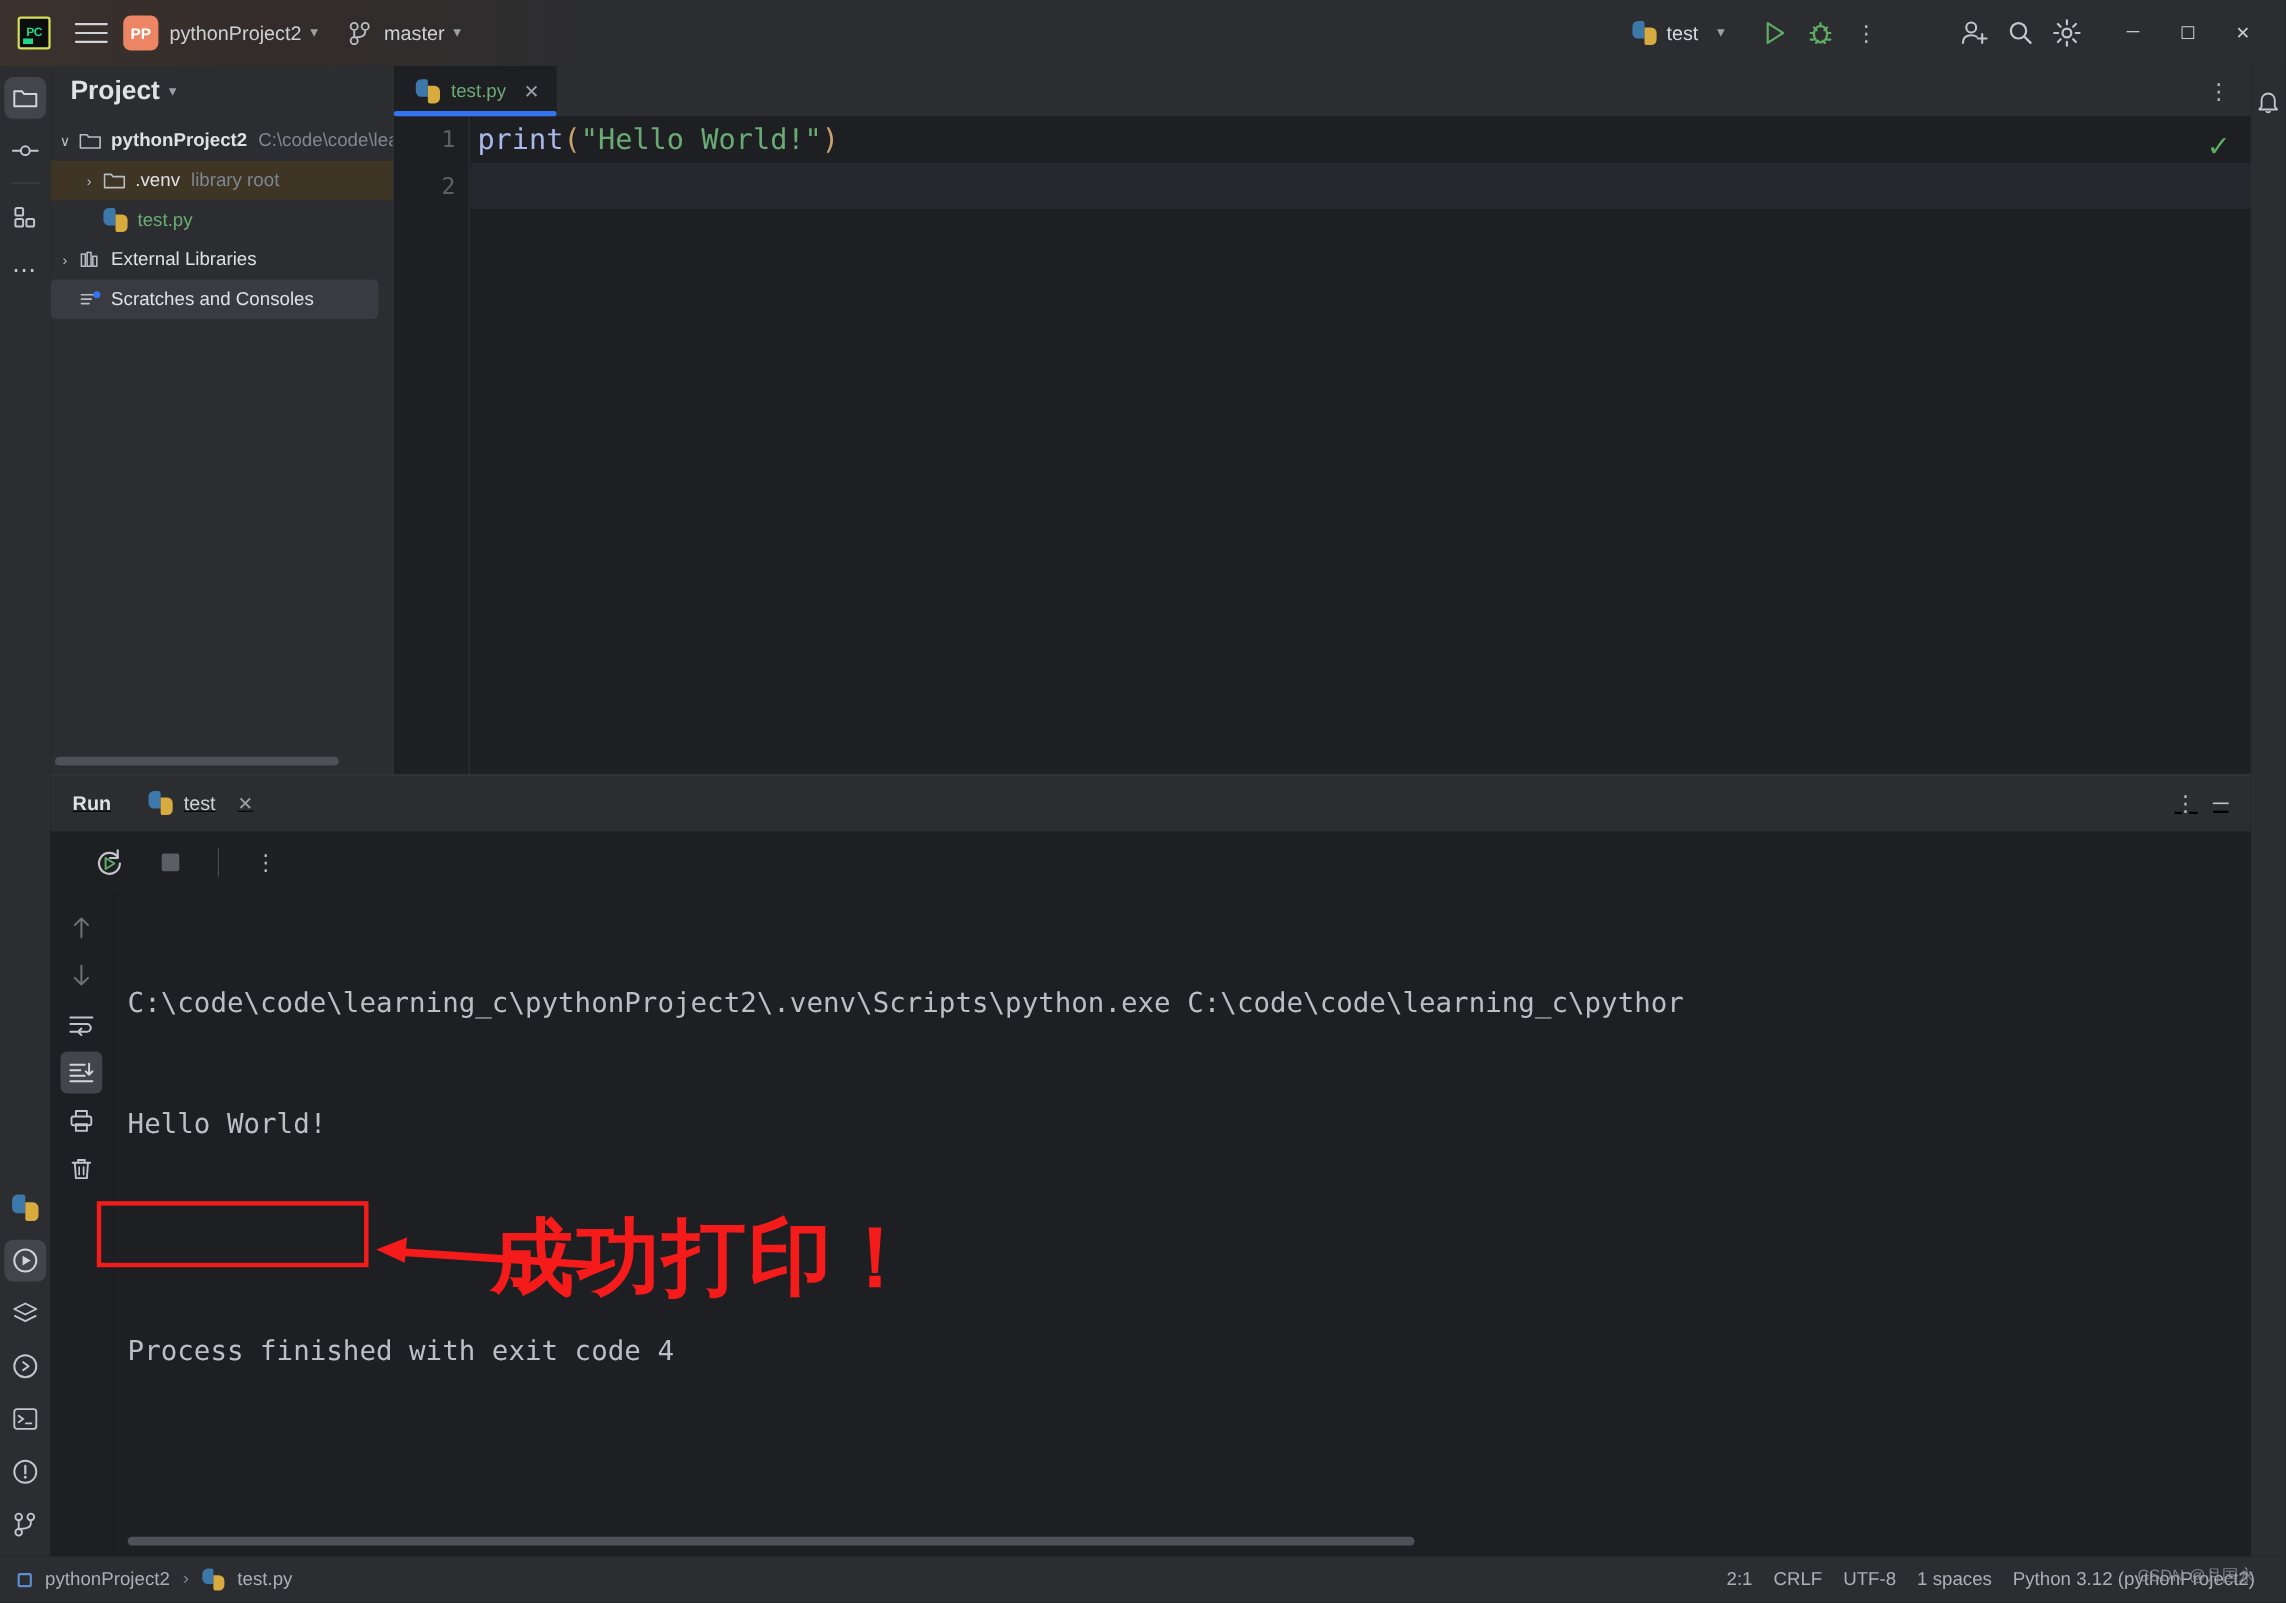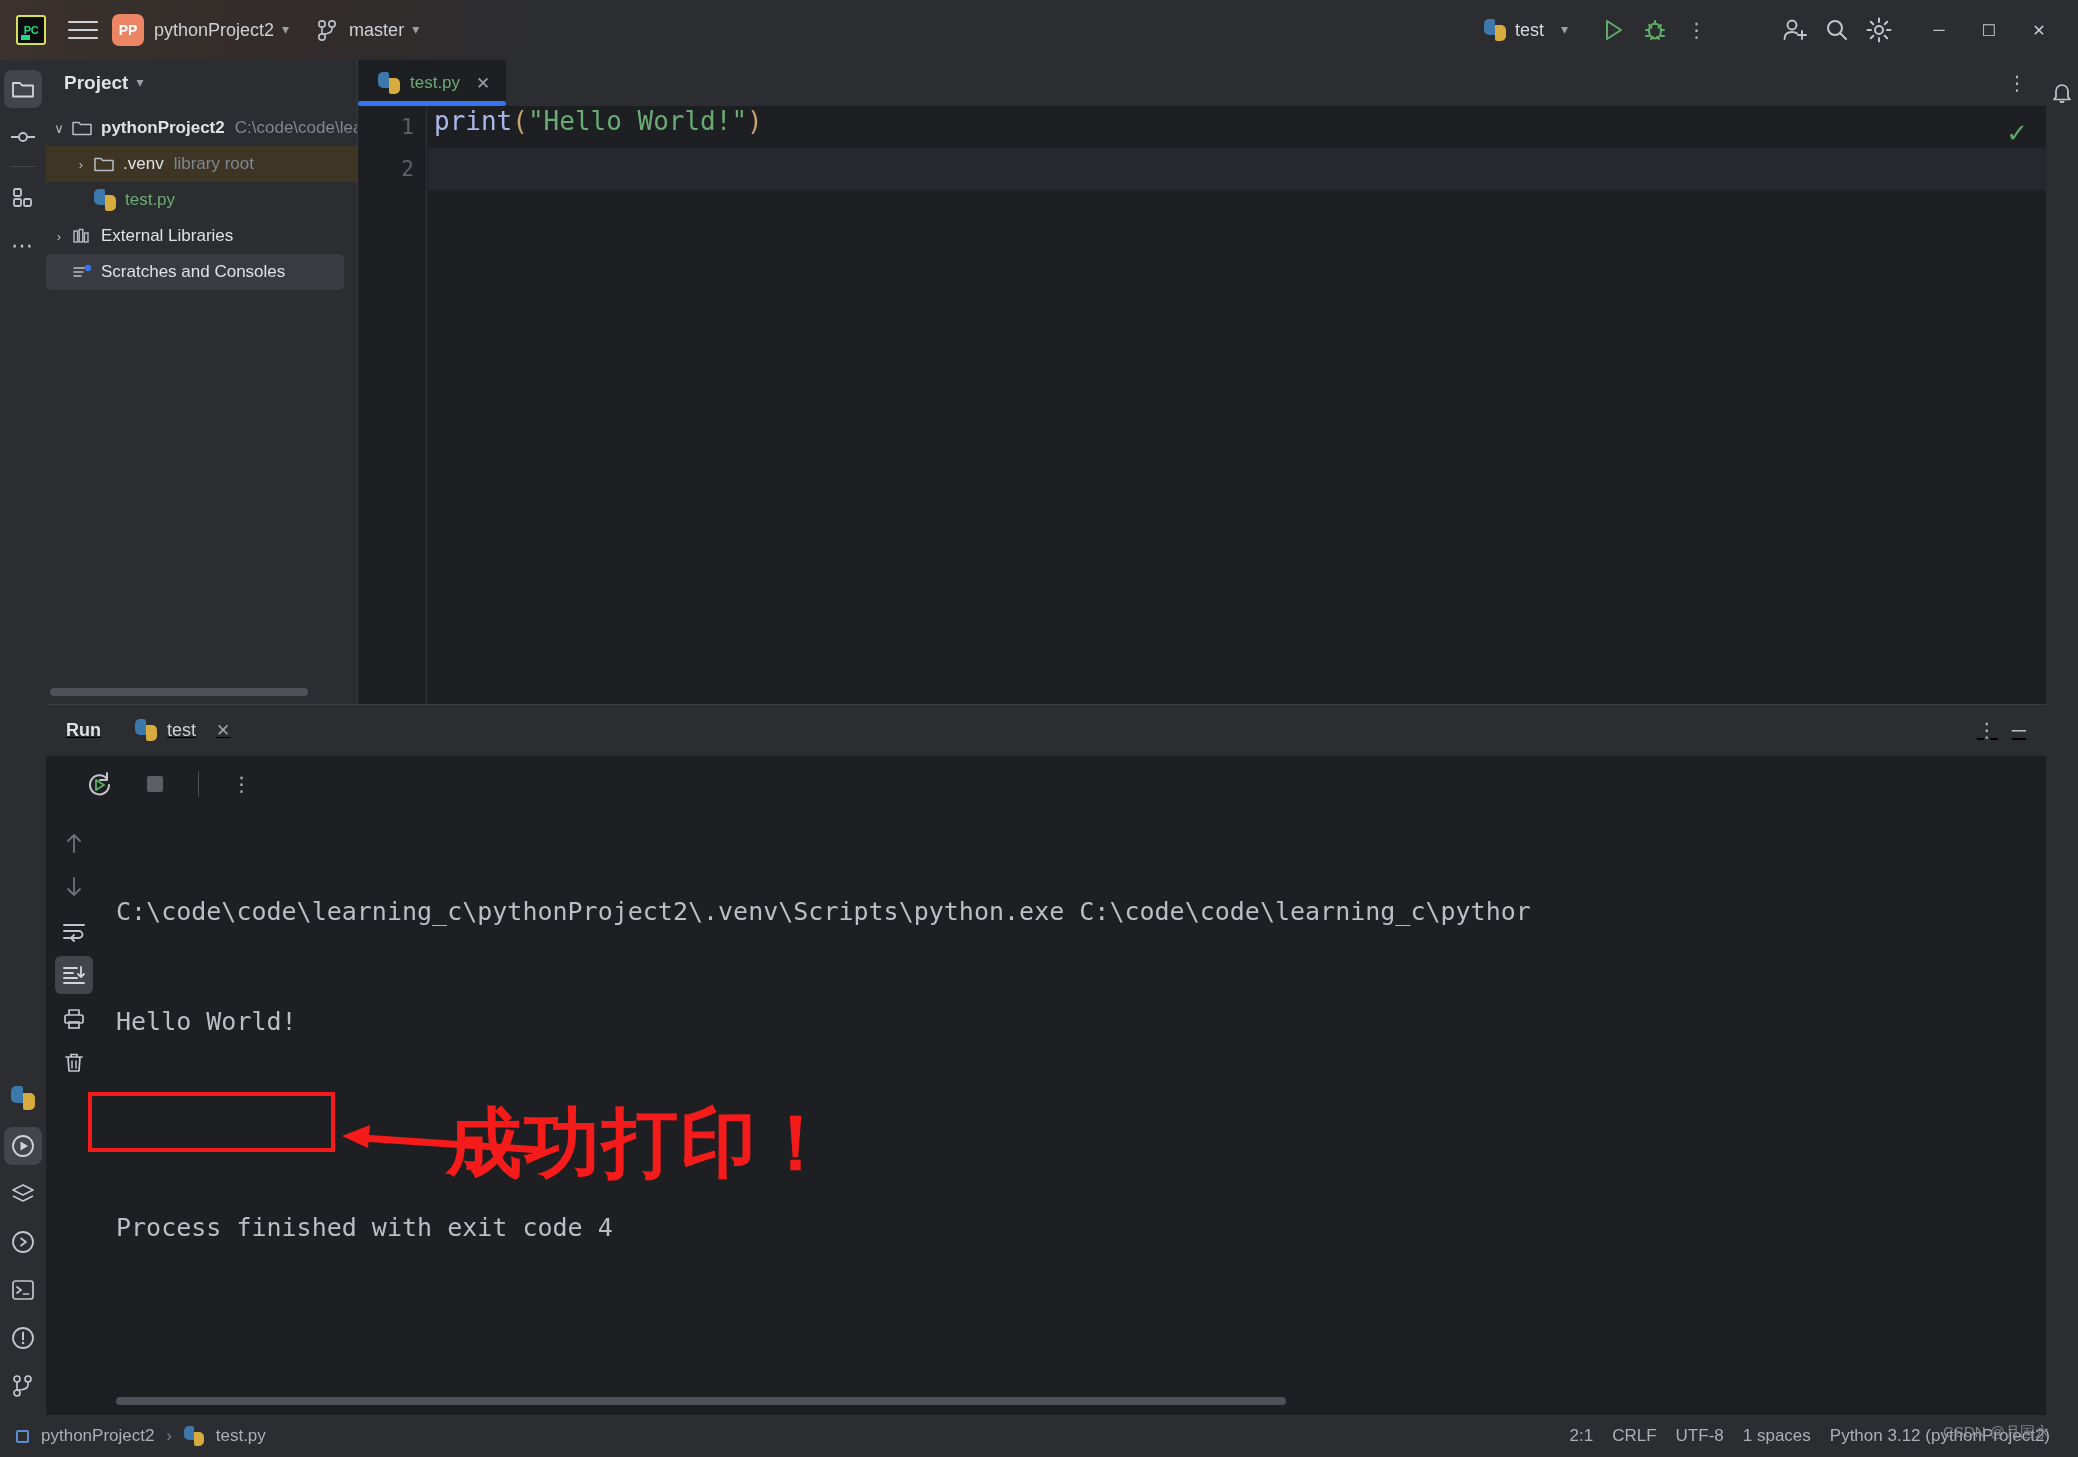--- a/index.html
+++ b/index.html
@@ -55,21 +55,21 @@
     background: #2b2d30; display: flex; flex-direction: column; align-items: center;
   }
   .rail-btn { width: 38px; height: 38px; margin-top: 10px; display: flex; align-items: center; justify-content: center; border-radius: 8px; cursor: pointer; }
   .rail-btn.active { background: #43454a; }
   .rail-sep { width: 26px; height: 1px; background: #43454a; margin: 10px 0 2px; }
   .rail-bottom { margin-top: auto; display: flex; flex-direction: column; align-items: center; padding-bottom: 10px; }
 
   
   .project-panel { position: absolute; left: 46px; top: 60px; width: 312px; height: 644px; background: #2b2d30; }
   .pp-header { height: 46px; display: flex; align-items: center; padding-left: 18px; }
-  .pp-title { color: #dfe1e5; font-size: 19px; font-weight: bold; }
+  .pp-title { color: #dfe1e5; font-size: 24px; font-weight: bold; }
   .tree { padding-top: 4px; font-size: 17px; color: #d5d7db; }
   .trow { height: 36px; display: flex; align-items: center; padding-right: 6px; white-space: nowrap; cursor: pointer; }
   .trow.hl-venv { background: #3e3525; }
   .trow.hl-scratch { background: #393b40; border-radius: 5px; margin-right: 14px; }
   .arrow { width: 26px; display: flex; justify-content: center; align-items: center; color: #b9bdc4; font-size: 13px; flex: none; }
   .folder-ico { width: 20px; height: 16px; flex: none; margin-right: 9px; }
   .tname { color: #dfe1e5; }
   .tname.bold { font-weight: bold; }
   .tname.green { color: #6cab73; }
   .tsub { color: #7f8792; margin-left: 10px; }
@@ -92,21 +92,21 @@
   .dots-v { color: #b6bac0; font-size: 20px; letter-spacing: 1px; cursor: pointer; }
   .code-area { position: relative; height: 598px; background: #1e1f22; }
   .gutter { position: absolute; left: 0; top: 0; width: 68px; height: 100%; }
   .gutter .ln {
     height: 42px; display: flex; align-items: center; justify-content: flex-end;
     padding-right: 12px; color: #5d6166; font-size: 21px;
     font-family: "DejaVu Sans Mono", monospace;
   }
   .code-sep { position: absolute; left: 68px; top: 0; width: 1px; height: 100%; background: #303236; }
   .code-lines { position: absolute; left: 70px; top: 0; right: 0; }
-  .cline { height: 42px; display: flex; padding-left: 6px;
+  .cline { height: 42px; display: flex; align-items: center; padding-left: 6px;
            font-family: "DejaVu Sans Mono", monospace; font-size: 26px; white-space: pre; }
   .cline.cur { background: #26282e; }
   .tk-fn { color: #a9b7eb; }
   .tk-par { color: #c9a26d; }
   .tk-str { color: #6aab73; }
   .ok-check { position: absolute; right: 18px; top: 12px; color: #5fad65; font-size: 26px; }
 
   
   .rrail { position: absolute; right: 0; top: 60px; width: 32px; height: 1355px; background: #2b2d30; }
   .rrail-btn { width: 32px; height: 44px; display: flex; align-items: center; justify-content: center; margin-top: 10px; cursor: pointer; }

